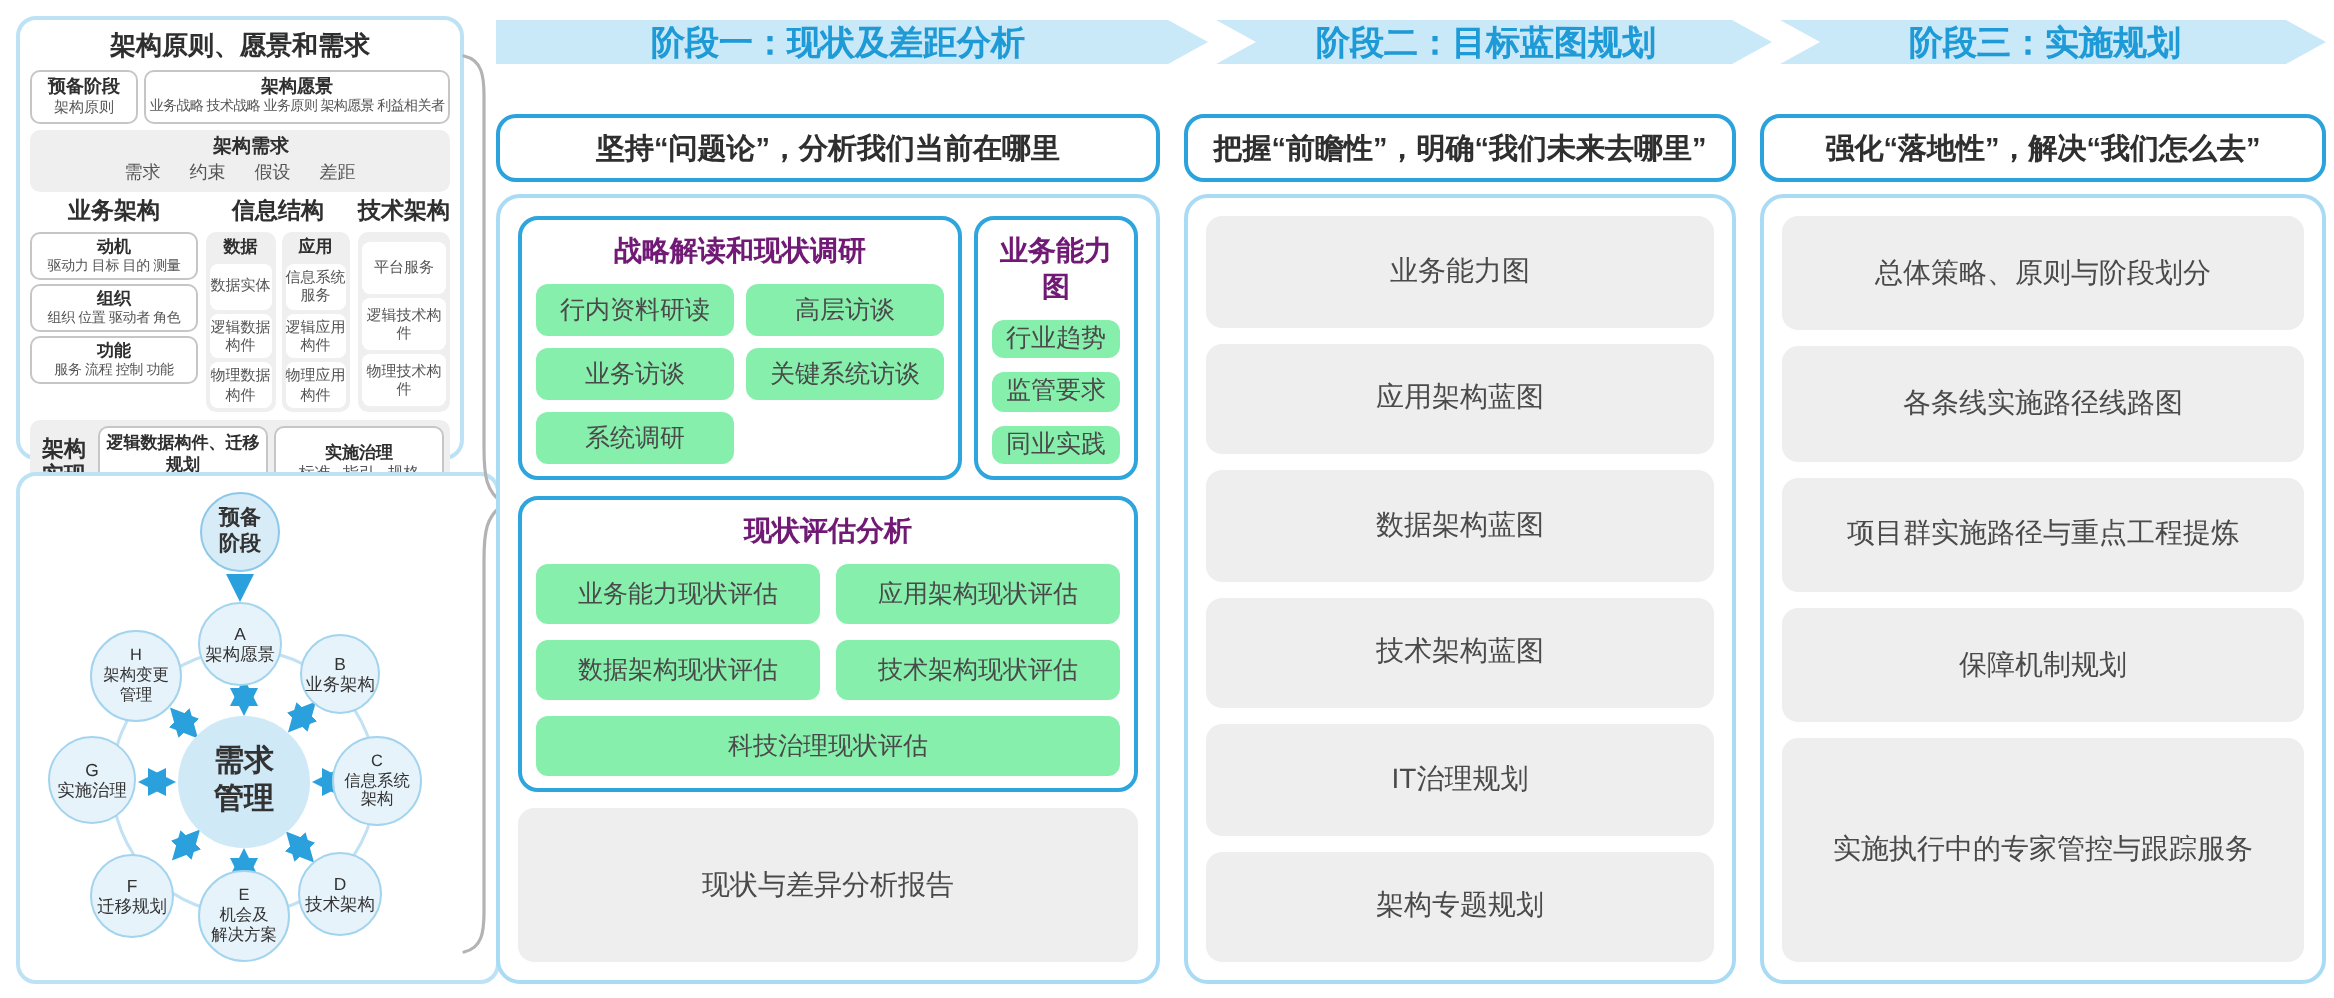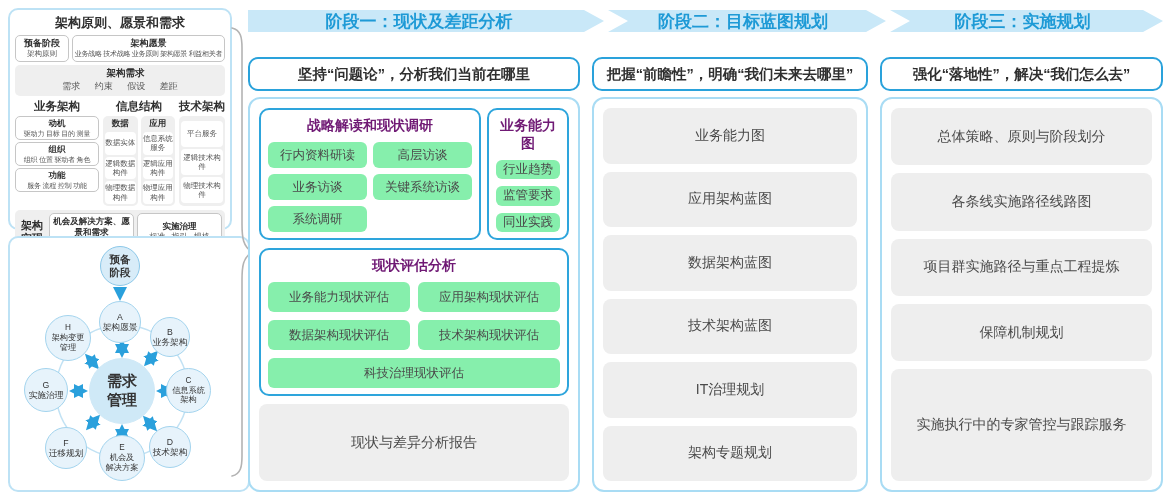--- a/index.html
+++ b/index.html
@@ -153,21 +153,21 @@
       <div class="p1-tech-box">
         <div class="chip">平台服务</div>
         <div class="chip">逻辑技术构件</div>
         <div class="chip">物理技术构件</div>
       </div>
     </div>
   </div>
   <div class="p1-bottom">
     <div class="p1-impl-label">架构实现</div>
     <div class="wbox">
-      <div class="t" style="font-size:8.5px">机会及解决方案、愿景和需求</div>
+      <div class="t" style="font-size:8.5px">逻辑数据构件、迁移规划</div>
       <div class="s">工作包 架构契约</div>
     </div>
     <div class="wbox">
       <div class="t" style="font-size:8.5px">实施治理</div>
       <div class="s">标准 指引 规格</div>
     </div>
   </div>
 </div>
 
 <div class="panel" id="panel2">

